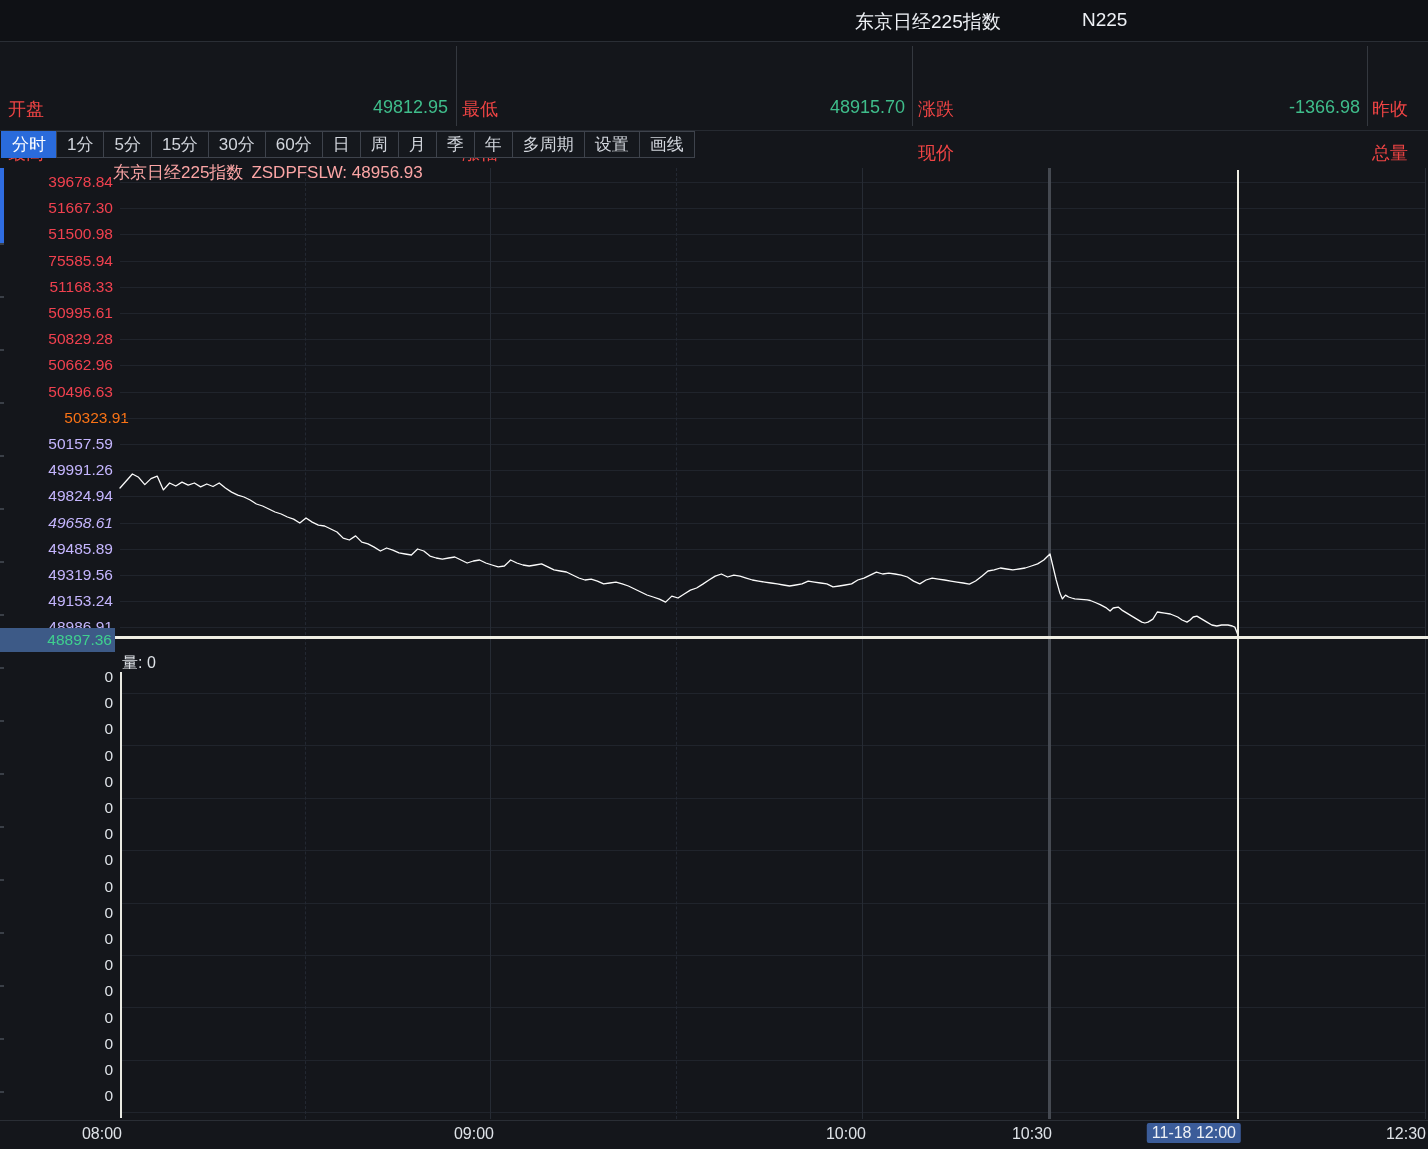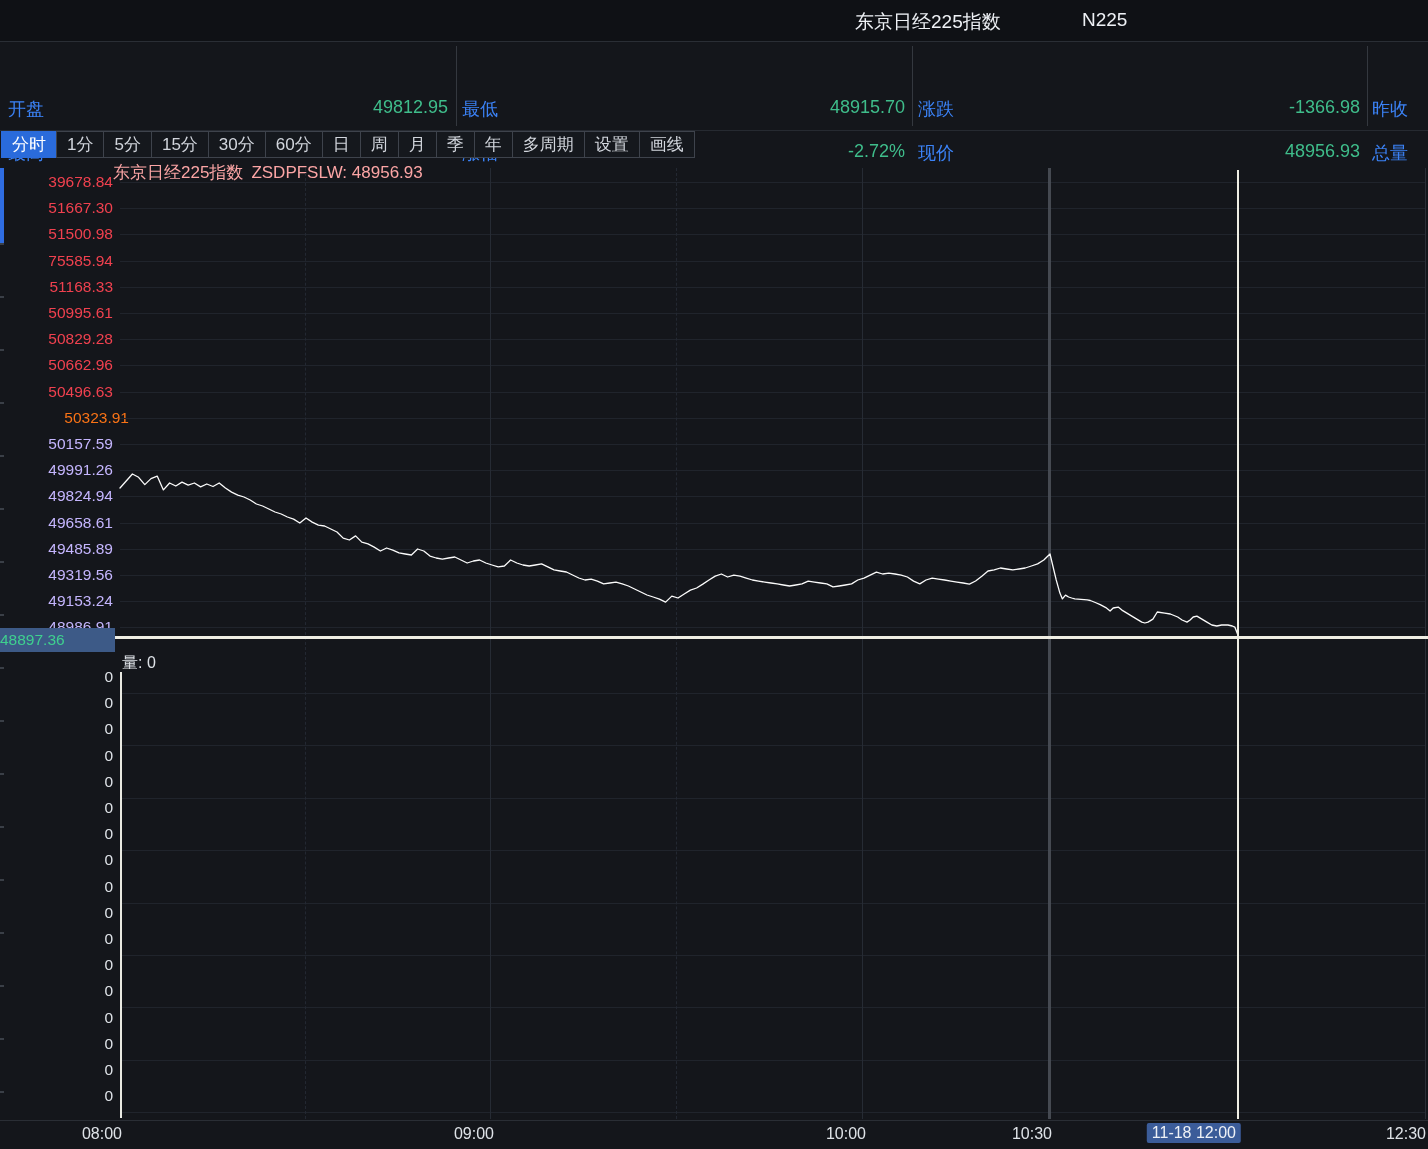--- a/index.html
+++ b/index.html
@@ -7,41 +7,41 @@
           font-family:"Liberation Sans",sans-serif;-webkit-font-smoothing:antialiased;}
   .abs{position:absolute;}
 
   
   .topbar{position:absolute;left:0;top:0;width:1428px;height:41px;background:#0f1115;border-bottom:1px solid #2a2e35;}
   .topbar .name{position:absolute;left:855px;top:9px;font-size:19px;color:#eef1f5;}
   .topbar .symbol{position:absolute;left:1082px;top:9px;font-size:19px;color:#eef1f5;}
 
   
   .stats{position:absolute;left:0;top:42px;width:1428px;height:88px;background:#14161b;border-bottom:1px solid #262a31;}
-  .stat-label{position:absolute;font-size:18px;color:#3b82f6;}
+  .stat-label{position:absolute;font-size:18px;color:#ef4444;}
   .stat-value{position:absolute;font-size:18px;color:#3fbd8b;text-align:right;}
   .vsep{position:absolute;top:4px;height:80px;width:1px;background:#34383f;}
 
   
   .tabs{position:absolute;left:2px;top:131px;height:27px;display:flex;align-items:stretch;}
   .tab{font-size:17px;line-height:25px;color:#d2d6dd;background:#15181d;border:1px solid #3e434c;
        padding:0 10px;margin-left:-1px;white-space:nowrap;cursor:default;}
   .tab.active{background:#2a6bdb;border-color:#2a6bdb;color:#ffffff;}
 
   
   .chart-header{position:absolute;left:113px;top:161px;font-size:17px;color:#fca5a5;white-space:nowrap;}
   .chart-header .ind{margin-left:8px;}
 
   
   .axis-label{position:absolute;width:113px;text-align:right;font-size:15.5px;height:18px;line-height:18px;}
   .tone-up{color:#f0414f;}
   .tone-flat{color:#f97316;margin-left:16px;}
   .tone-down{color:#c4b5fd;}
   .px-highlight{position:absolute;left:0;top:628px;width:115px;height:24px;background:#3d5a87;
-                color:#3fd08f;font-size:15.5px;line-height:24px;padding-right:3px;
+                color:#3fd08f;font-size:15.5px;line-height:24px;text-align:right;padding-right:3px;
                 box-sizing:border-box;z-index:6;}
   .vol-zero{position:absolute;width:113px;text-align:right;font-size:15.5px;color:#dfe3e8;height:18px;line-height:18px;}
 
   
   .hgrid{position:absolute;left:120px;width:1305px;height:1px;background:#20242c;}
   .vgrid{position:absolute;top:168px;height:951px;width:1px;background:#262b34;}
   .vgrid.dash{background:none;border-left:1px dashed #232832;}
   .vgrid.break{width:3px;background:#4e525a;opacity:.85;}
   .vgrid.edge{background:#2a2e36;}
 
@@ -80,23 +80,21 @@
     <span class="stat-value" style="left:130px;top:55px;width:318px;">49812.95</span>
     <span class="stat-label" style="left:462px;top:55px;">最低</span>
     <span class="stat-value" style="left:560px;top:55px;width:345px;">48915.70</span>
     <span class="stat-label" style="left:918px;top:55px;">涨跌</span>
     <span class="stat-value" style="left:1010px;top:55px;width:350px;">-1366.98</span>
     <span class="stat-label" style="left:1372px;top:55px;">昨收</span>
 
     <span class="stat-label" style="left:8px;top:99px;">最高</span>
     <span class="stat-value" style="left:130px;top:99px;width:318px;">49971.55</span>
     <span class="stat-label" style="left:462px;top:99px;">涨幅</span>
-    <span class="stat-value" style="left:560px;top:99px;width:345px;">-2.72%</span>
     <span class="stat-label" style="left:918px;top:99px;">现价</span>
-    <span class="stat-value" style="left:1010px;top:99px;width:350px;">48956.93</span>
     <span class="stat-label" style="left:1372px;top:99px;">总量</span>
 
     <div class="vsep" style="left:456px;"></div>
     <div class="vsep" style="left:912px;"></div>
     <div class="vsep" style="left:1367px;"></div>
   </div>
 
   <div class="tabs" id="tabs">
       <span class="tab active">分时</span>
       <span class="tab">1分</span>
@@ -128,21 +126,21 @@
       <div class="axis-label tone-up" style="left: 0px; top: 251.6px;">75585.94</div>
       <div class="axis-label tone-up" style="left: 0px; top: 277.8px;">51168.33</div>
       <div class="axis-label tone-up" style="left: 0px; top: 304px;">50995.61</div>
       <div class="axis-label tone-up" style="left: 0px; top: 330.1px;">50829.28</div>
       <div class="axis-label tone-up" style="left: 0px; top: 356.3px;">50662.96</div>
       <div class="axis-label tone-up" style="left: 0px; top: 382.5px;">50496.63</div>
       <div class="axis-label tone-flat" style="left: 0px; top: 408.7px;">50323.91</div>
       <div class="axis-label tone-down" style="left: 0px; top: 434.9px;">50157.59</div>
       <div class="axis-label tone-down" style="left: 0px; top: 461.1px;">49991.26</div>
       <div class="axis-label tone-down" style="left: 0px; top: 487.3px;">49824.94</div>
-      <div class="axis-label tone-down" style="left: 0px; top: 513.5px;">49658.61</div>
+      <div class="axis-label tone-down" style="left: 0px; top: 513.5px; font-style: italic;">49658.61</div>
       <div class="axis-label tone-down" style="left: 0px; top: 539.7px;">49485.89</div>
       <div class="axis-label tone-down" style="left: 0px; top: 565.9px;">49319.56</div>
       <div class="axis-label tone-down" style="left: 0px; top: 592px;">49153.24</div>
       <div class="axis-label tone-down" style="left: 0px; top: 618.2px;">48986.91</div>
     </div>
   <div class="px-highlight">48897.36</div>
 
   <div class="price-h"></div>
   <div class="cross-v"></div>
 

